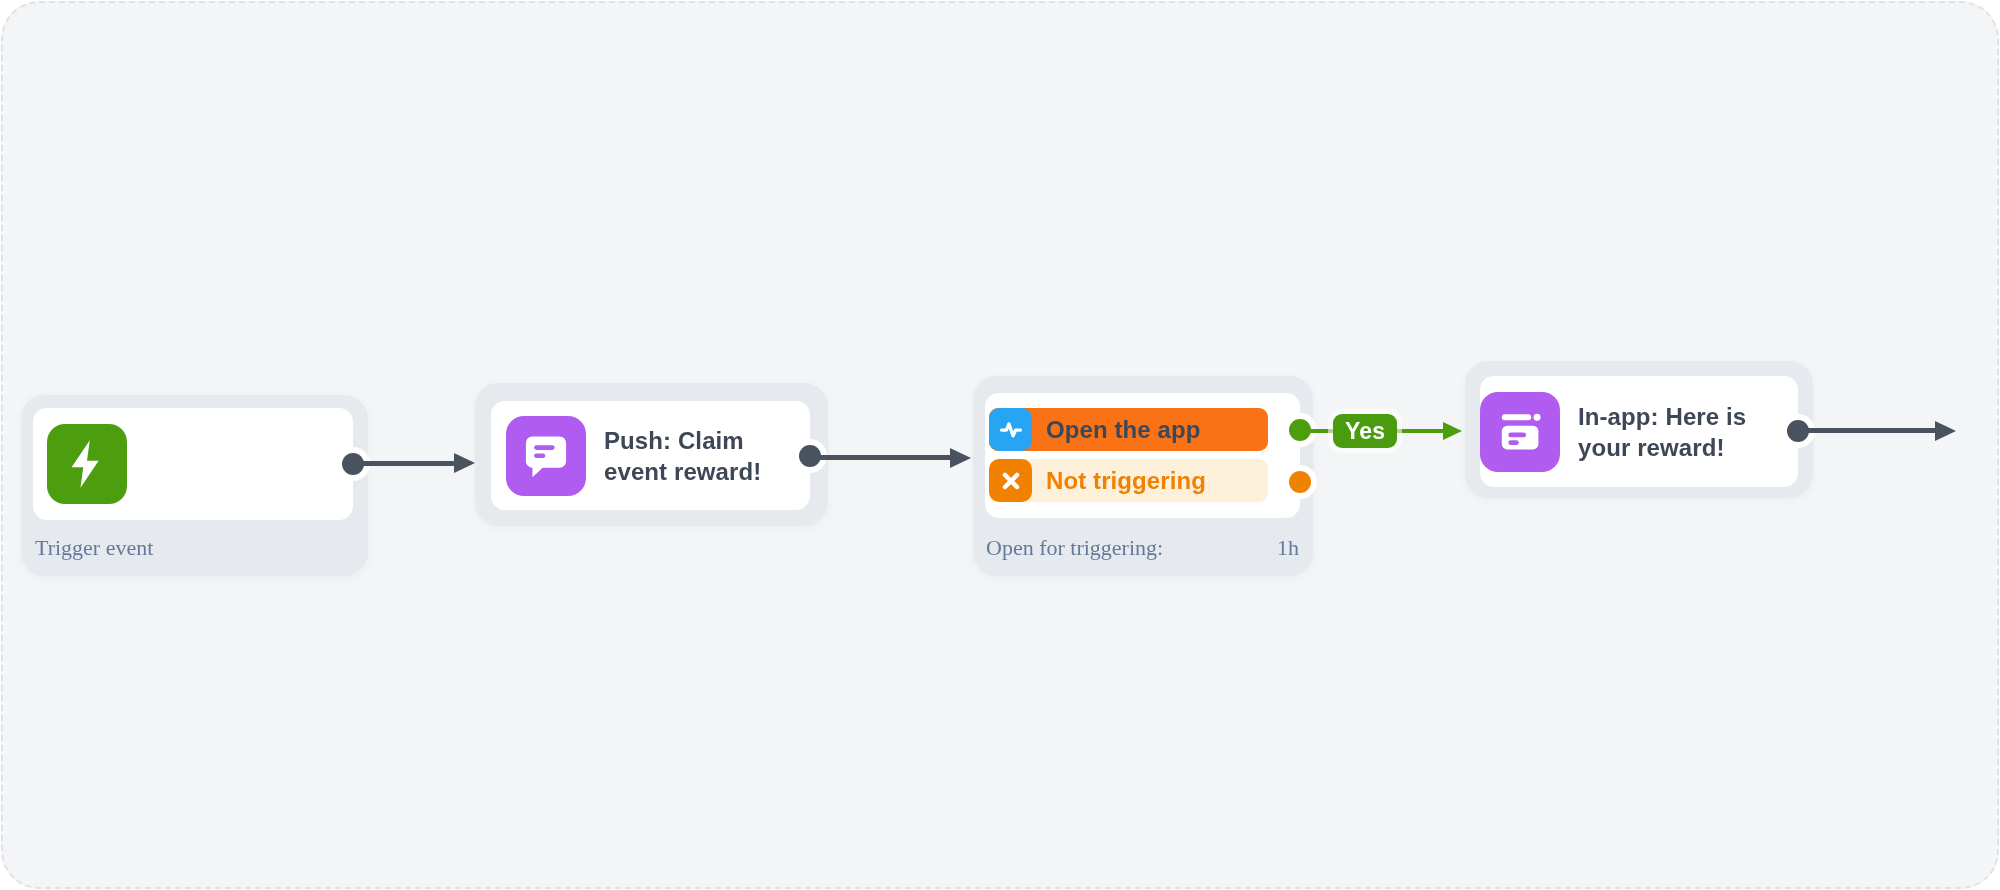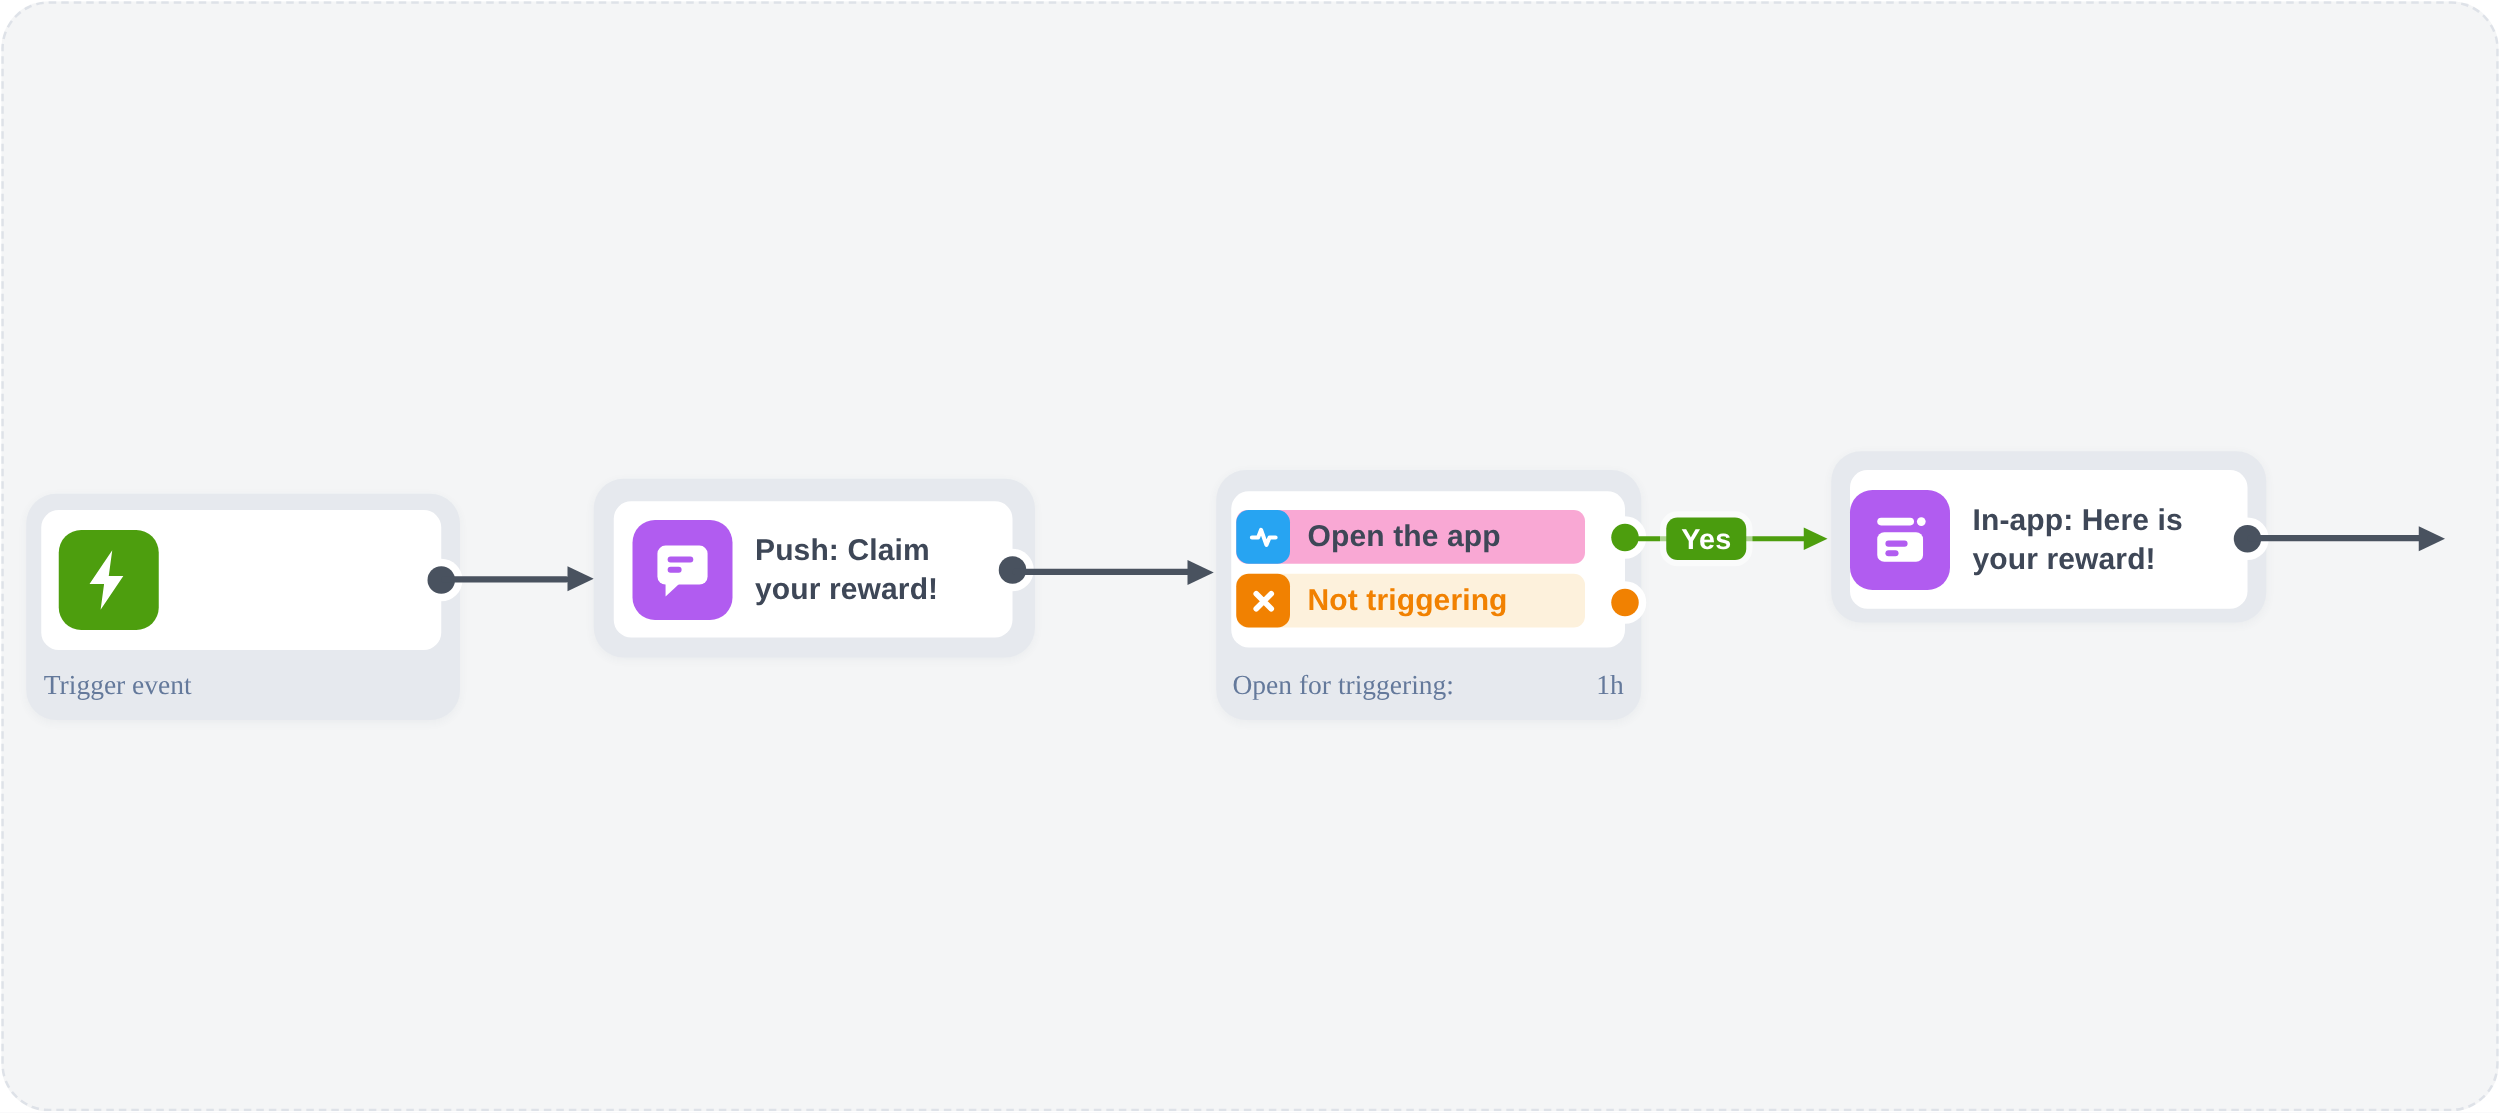--- a/index.html
+++ b/index.html
@@ -30,21 +30,21 @@
     letter-spacing:.1px;
   }
   .node-footer{
     position:absolute;left:14px;bottom:15px;color:#64799b;font-size:22px;line-height:26px;
     font-weight:400;
     font-family:Liberation Serif, serif;
   }
   .footer-split{right:14px;display:flex;justify-content:space-between;align-items:baseline;}
   .rows{position:absolute;left:16px;top:32px;right:20px;display:flex;flex-direction:column;gap:8px;}
   .branch-row{position:relative;height:43px;border-radius:9px;display:flex;align-items:center;}
-  .row-blue{background:#f9a8d4;}
+  .row-blue{background:#f97316;}
   .row-orange{background:#fdf1dc;}
   .smallicon{
     flex:0 0 auto;width:43px;height:43px;border-radius:10px;
     display:flex;align-items:center;justify-content:center;
   }
   .smallicon svg{width:30px;height:30px;display:block;}
   .icon-blue{background:#27a4f2;}
   .icon-orange{background:#f18101;}
   .icon-green{background:#4d9e0e;}
   .icon-purple{background:#b15cf0;}
@@ -91,21 +91,21 @@
   <div class="node" style="left:472px;top:380px;width:353px;height:143px;">
     <div class="card" style="left:16px;top:18px;width:319px;height:109px;padding-left:15px;">
       <div class="bigicon icon-purple">
         <svg viewBox="0 0 24 24">
           <rect x="3.4" y="3.6" width="17.2" height="13.4" rx="2.8" fill="#ffffff"></rect>
           <path d="M6.2 15.5 v5.6 l6-5.6 z" fill="#ffffff"></path>
           <rect x="6.9" y="7.4" width="8.8" height="2" rx="1" fill="#b15cf0"></rect>
           <rect x="6.9" y="10.9" width="4.8" height="2" rx="1" fill="#b15cf0"></rect>
         </svg>
       </div>
-      <div class="node-title" style="width:175px;">Push: Claim your reward!</div>
+      <div class="node-title" style="width:175px;">Push: Claim event reward!</div>
     </div>
     <div class="port port-dark" style="left:324px;top:62px;"></div>
   </div>
 
   <div class="conn-line" style="left:807px;top:452px;width:143px;"></div>
   <div class="arrowhead" style="left:947px;top:445px;"></div>
 
   <div class="node" style="left:970px;top:373px;width:340px;height:200px;">
     <div class="card" style="left:12px;top:17px;width:315px;height:125px;"></div>
     <div class="rows" style="width:279px;">

